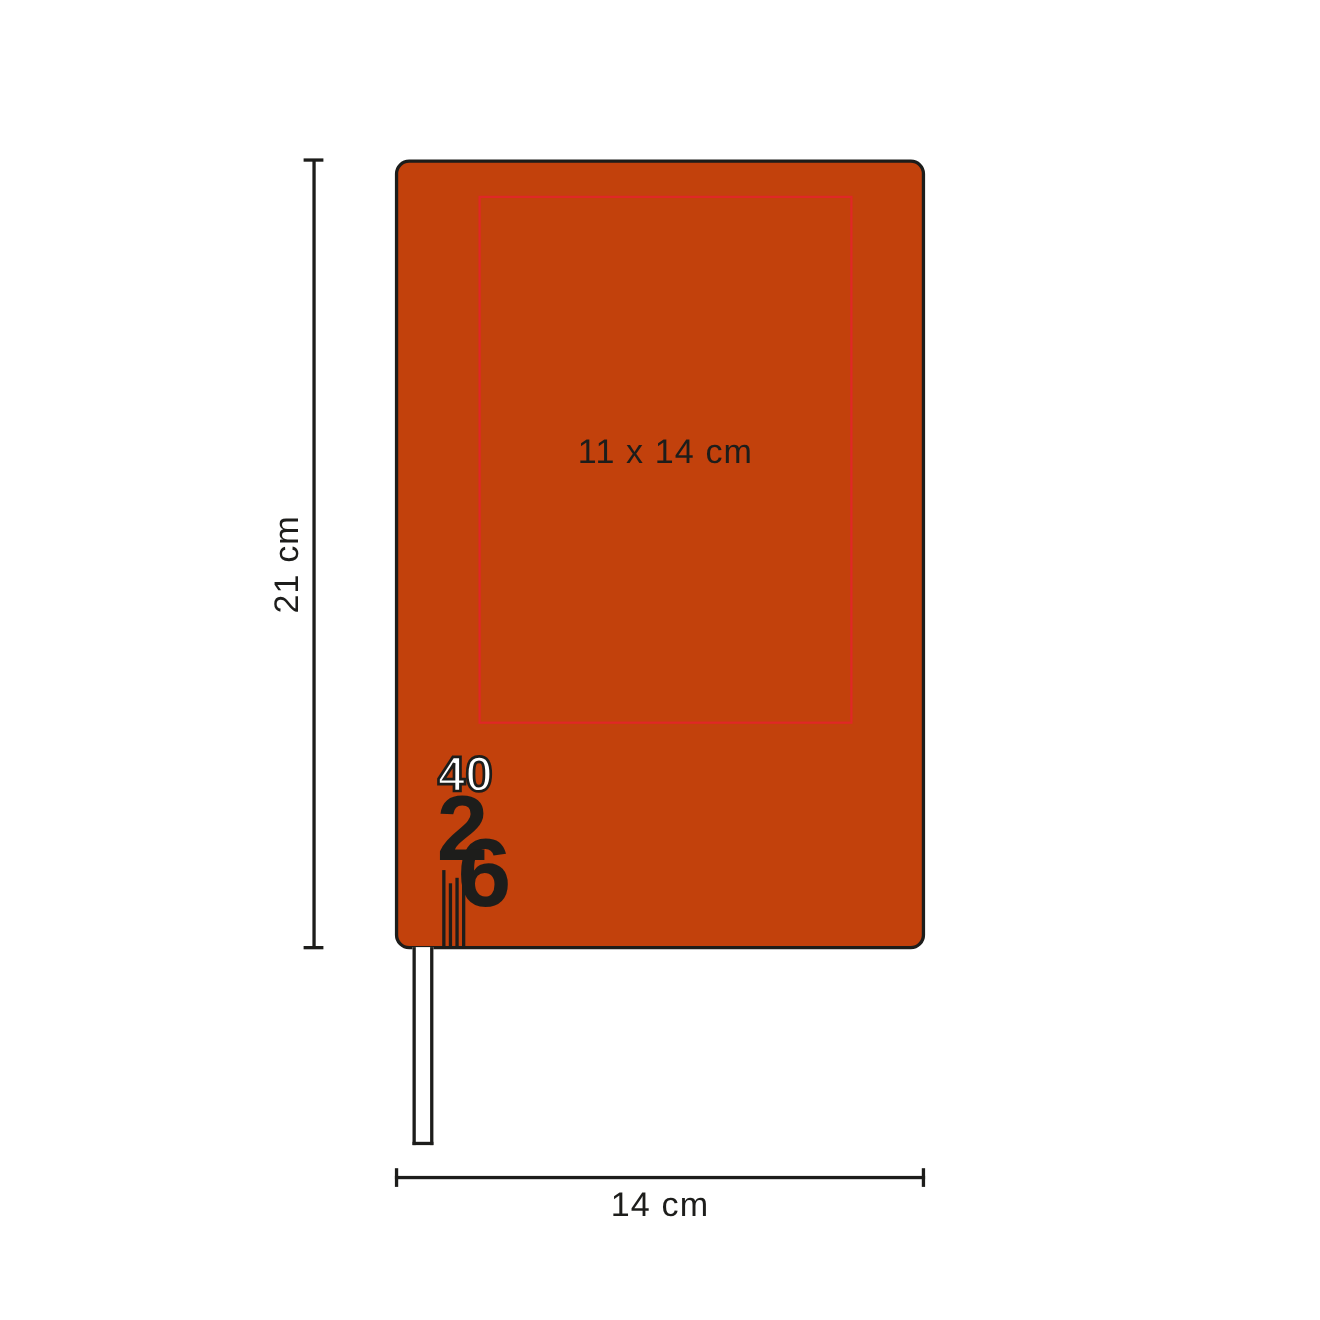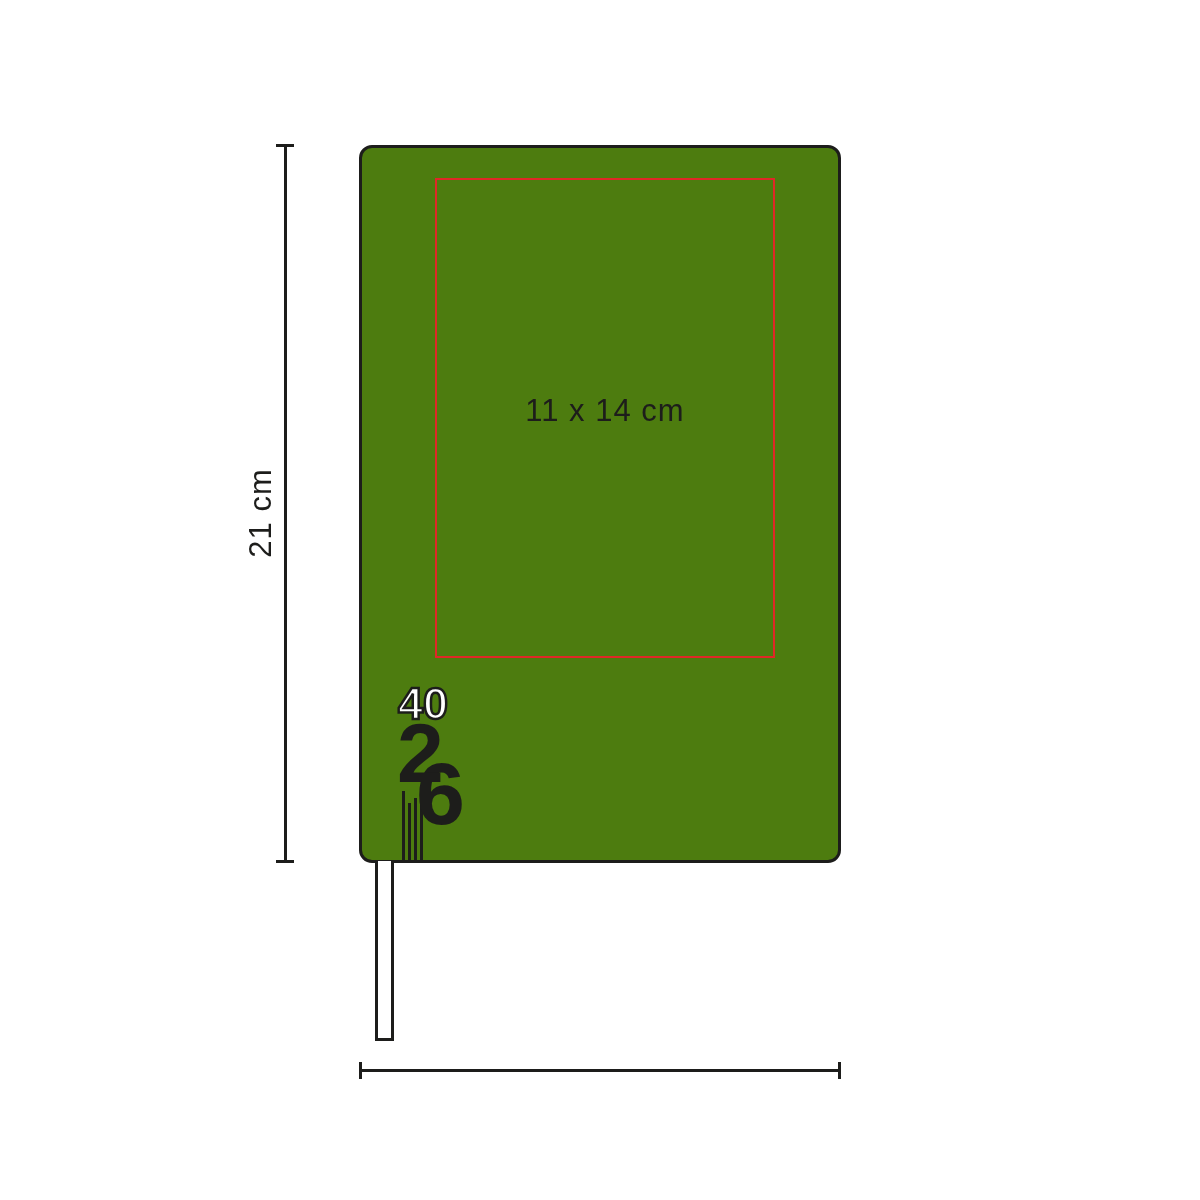--- a/index.html
+++ b/index.html
@@ -17,21 +17,21 @@
   }
   
   .notebook {
     position: absolute;
     left: 359px;
     top: 145px;
     width: 482px;
     height: 718px;
     border: 3px solid #1d1d1b;
     border-radius: 13px;
-    background: #4d7c0f;
+    background: #c2410c;
     box-sizing: border-box;
   }
   
   .print-area {
     position: absolute;
     left: 73px;
     top: 30px;
     width: 340px;
     height: 480px;
     border: 2px solid #e02727;
@@ -184,14 +184,15 @@
     <div class="logo-20">40</div>
     <div class="logo-2">2</div>
     <div class="logo-6">6</div>
   </div>
 
   <div class="ribbon"></div>
 
   <div class="dim-line-h"></div>
   <div class="dim-cap-v cap-left"></div>
   <div class="dim-cap-v cap-right"></div>
+  <div class="dim-label-h">14 cm</div>
 
 </div>
 
 </body></html>

